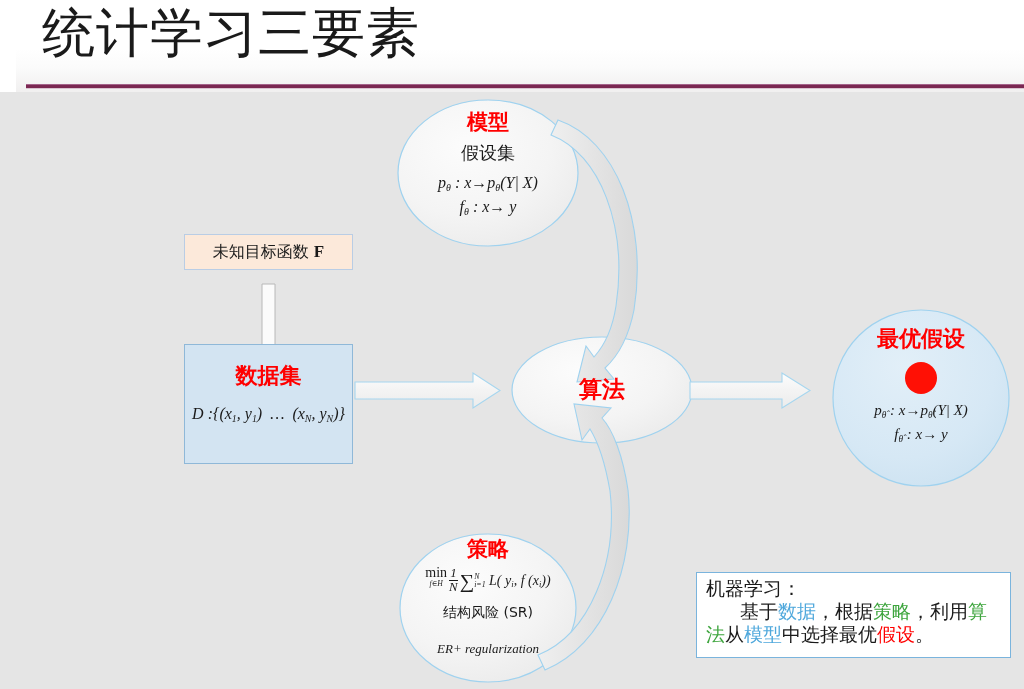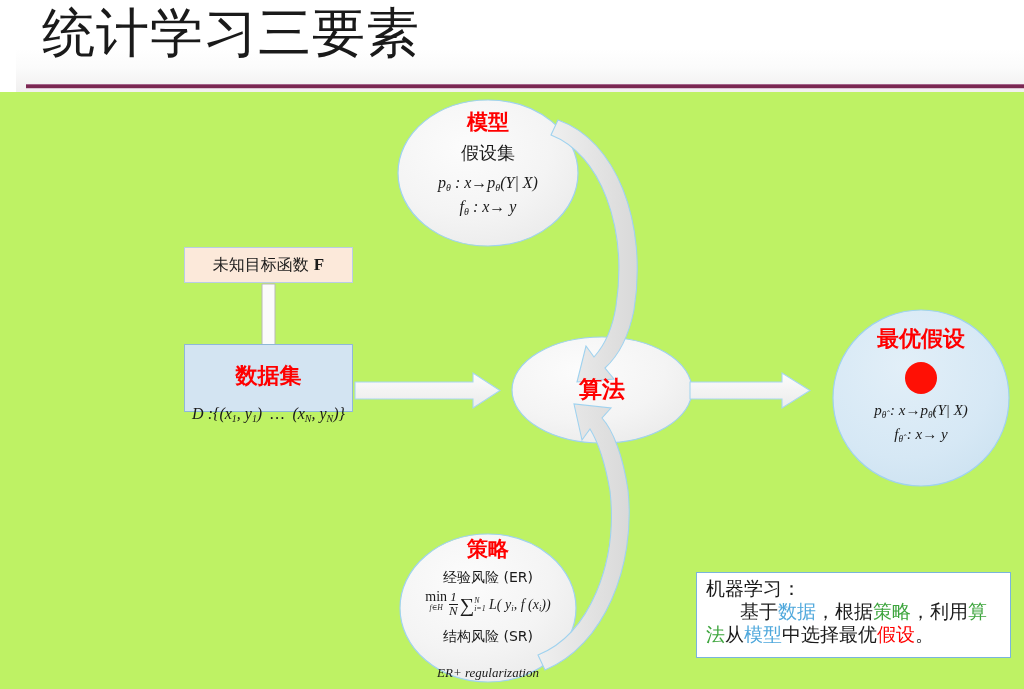--- a/index.html
+++ b/index.html
@@ -45,21 +45,21 @@
     border-top: 1px solid #a4628a;
     border-bottom: 1px solid #d8c3cf;
   }
 
   
   #canvas {
     position: absolute;
     left: 0; top: 92px;
     width: 1024px;
     height: 597px;
-    background: #bef264;
+    background: #e5e5e5;
   }
   #svg-layer {
     position: absolute;
     left: 0; top: 0;
     width: 1024px;
     height: 597px;
   }
 
   
   .redhead {
@@ -92,21 +92,21 @@
     width: 180px; height: 145px;
   }
   #model-title { font-size: 21px; margin-top: 8px; }
   #model-sub   { font-size: 18px; margin-top: 5px; }
   #model-f1    { font-size: 16px; margin-top: 9px; }
   #model-f2    { font-size: 16px; margin-top: 5px; }
 
   
   #target-box {
     position: absolute;
-    left: 184px; top: 155px;
+    left: 184px; top: 142px;
     width: 169px; height: 36px;
     background: #fce9da;
     border: 1px solid #b9cde5;
     box-sizing: border-box;
     display: flex;
     align-items: center;
     justify-content: center;
   }
   #target-label {
     font-size: 16px;
@@ -119,21 +119,21 @@
     font-weight: bold;
     font-style: normal;
     font-size: 17px;
     padding-left: 5px;
   }
 
   
   #dataset-box {
     position: absolute;
     left: 184px; top: 252px;
-    width: 169px; height: 68px;
+    width: 169px; height: 120px;
     background: #d3e4f2;
     border: 1px solid #8fb8d8;
     box-sizing: border-box;
     text-align: center;
   }
   #dataset-title { font-size: 22px; margin-top: 16px; }
   #dataset-formula { font-size: 16px; margin-top: 14px; }
 
   
   #algo-node {
@@ -315,21 +315,20 @@
 
   <div id="best-node" class="node-text">
     <div id="best-title" class="redhead">最优假设</div>
     <div id="best-dot"></div>
     <div id="best-f1" class="math"><span>p</span><sub>θ̂</sub><span> : x→p</span><sub>θ̂</sub><span>(Y| X)</span></div>
     <div id="best-f2" class="math"><span>f</span><sub>θ̂</sub><span> : x→ y</span></div>
   </div>
 
   <div id="policy-node" class="node-text">
     <div id="policy-title" class="redhead">策略</div>
-    <div id="policy-l1" class="cn">经验风险 (ER)</div>
     <div id="policy-formula" class="math"><span class="underop"><span class="op">min</span><span class="lo">f∈H</span></span><span class="frac"><span class="num">1</span><span class="den">N</span></span><span class="bigop">∑</span><span class="limits"><span style="display:block">N</span><span style="display:block">i=1</span></span> <span>L( y</span><sub>i</sub><span>,  f (x</span><sub>i</sub><span>))</span></div>
     <div id="policy-l2" class="cn">结构风险 (SR)</div>
     <div id="policy-l3" class="math">ER+ regularization</div>
   </div>
 
   <div id="legend-box">
     <div id="legend-title">机器学习：</div>
     <div id="legend-body"><span>基于</span><span class="kw-blue">数据</span><span>，根据</span><span class="kw-green">策略</span><span>，利用</span><span class="kw-green">算法</span><span>从</span><span class="kw-blue">模型</span><span>中选择最优</span><span class="kw-red">假设</span><span>。</span></div>
   </div>
 

